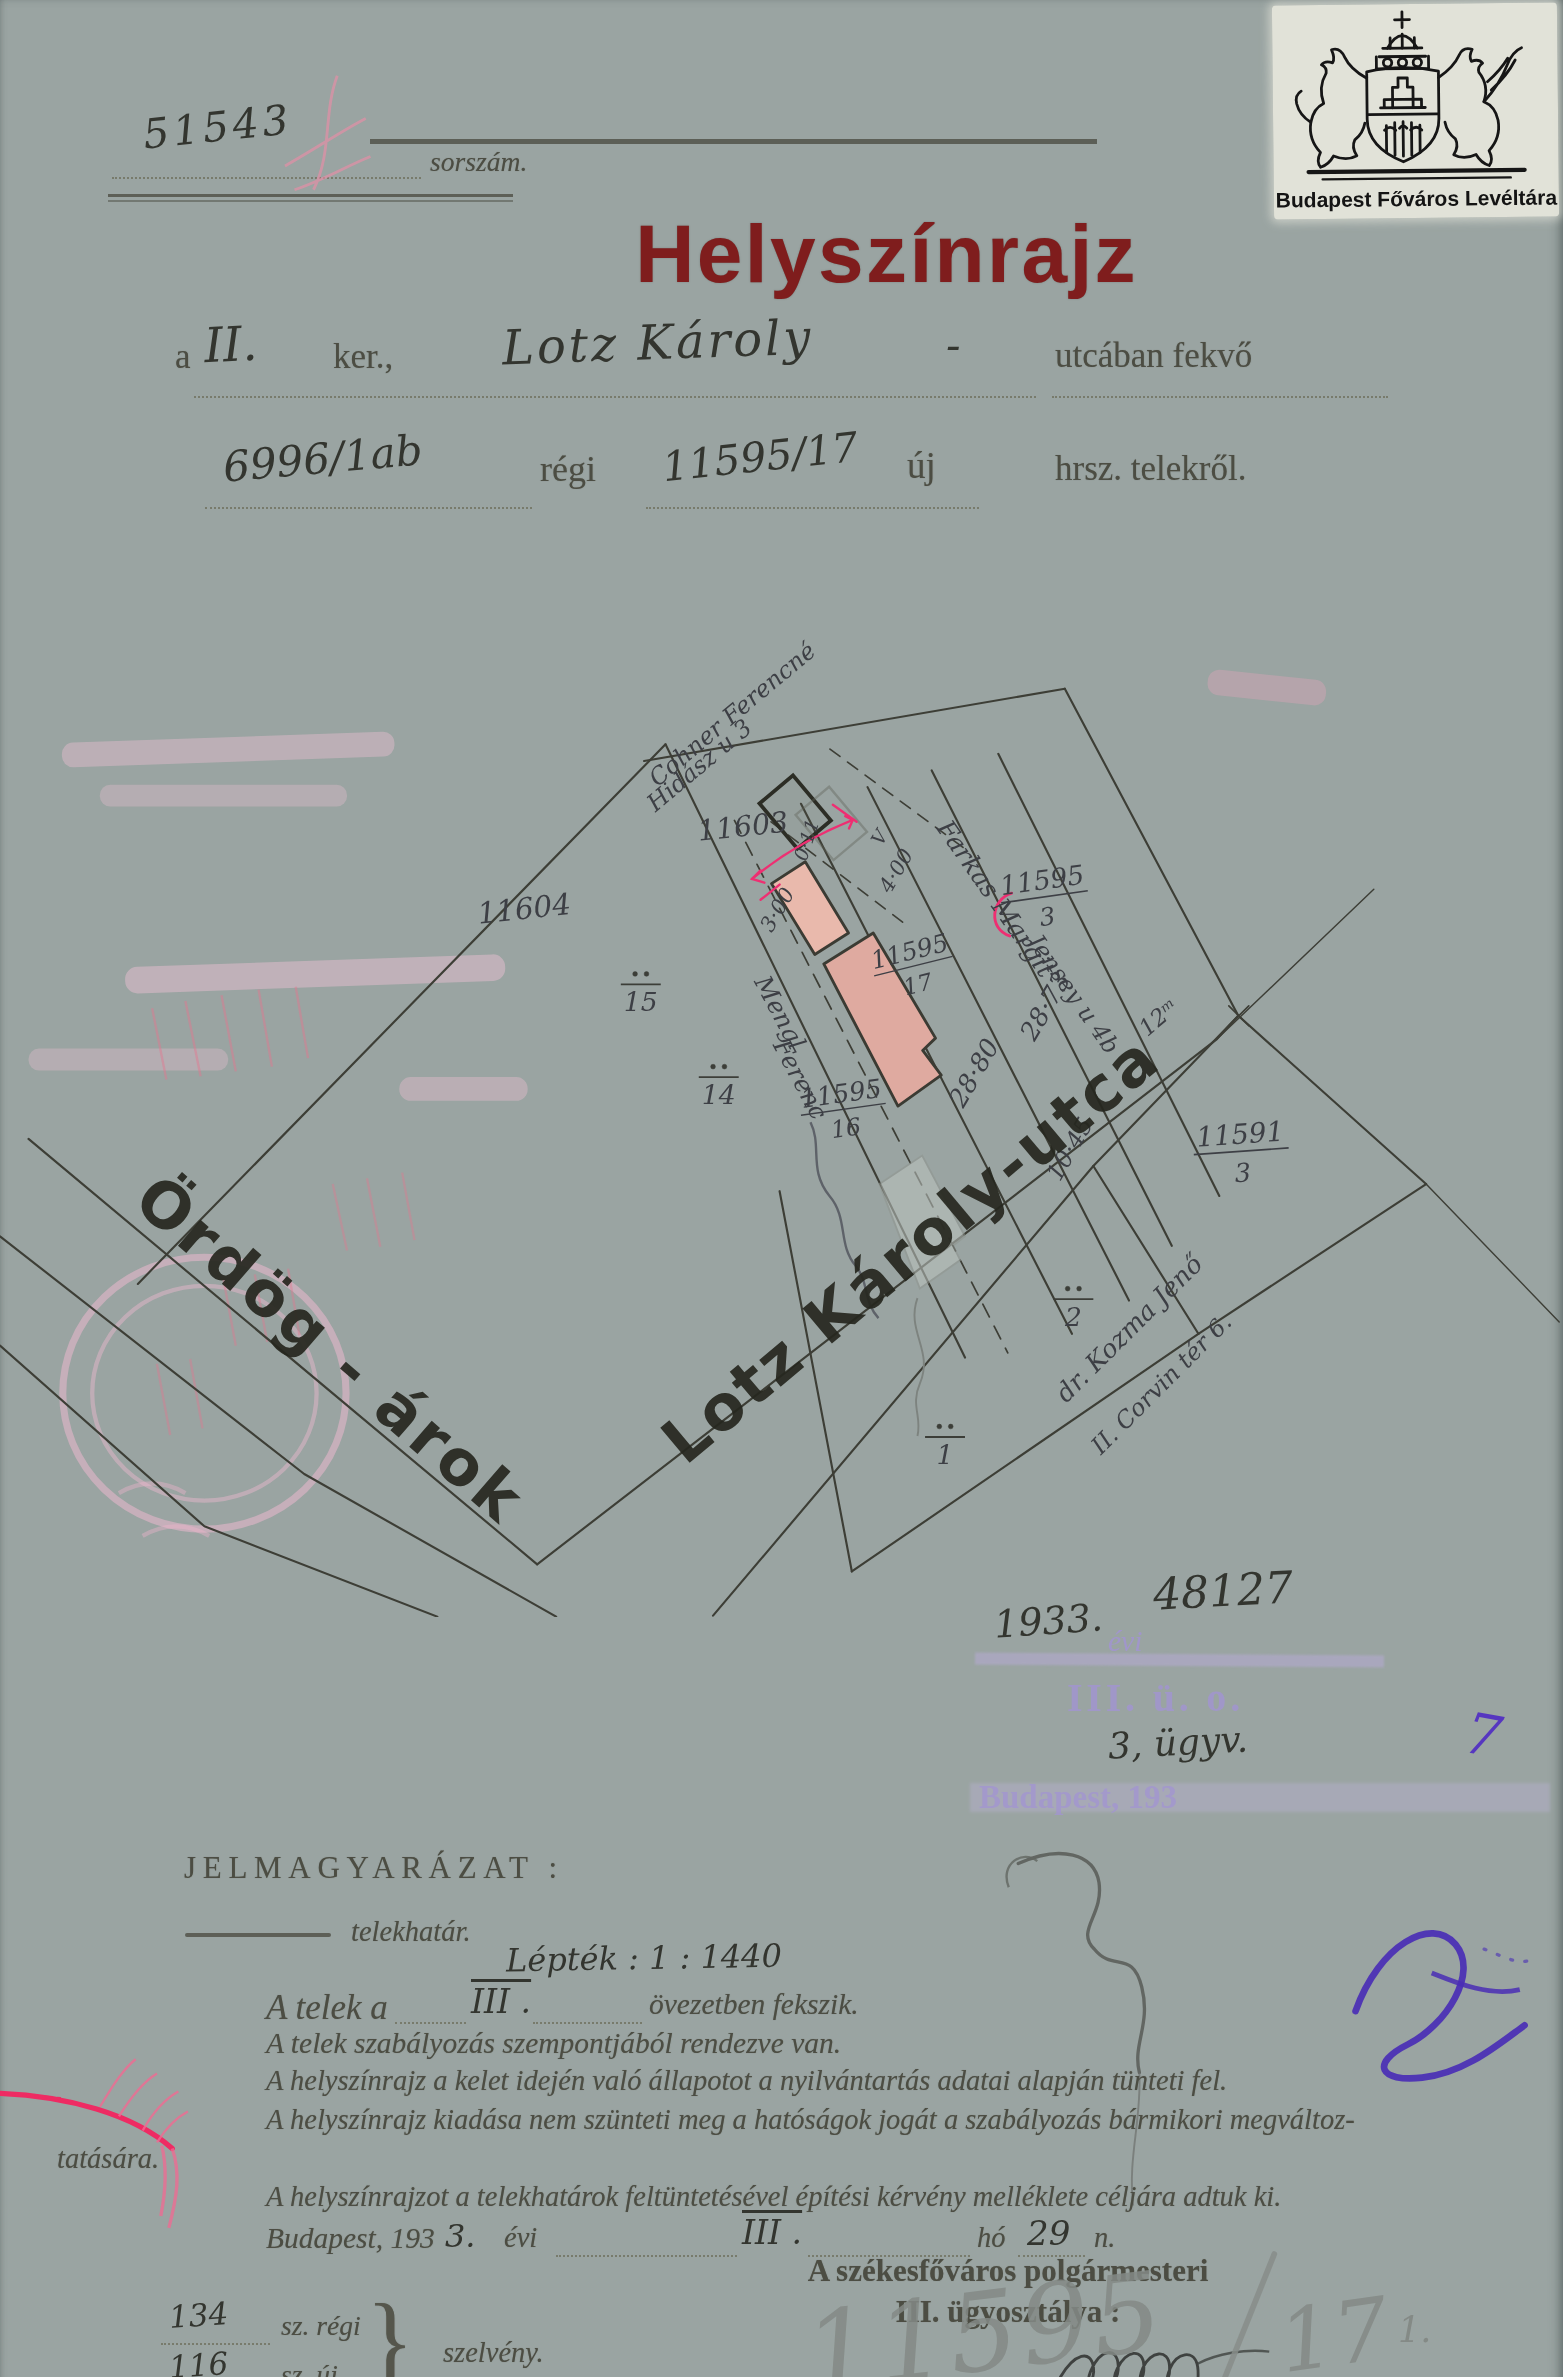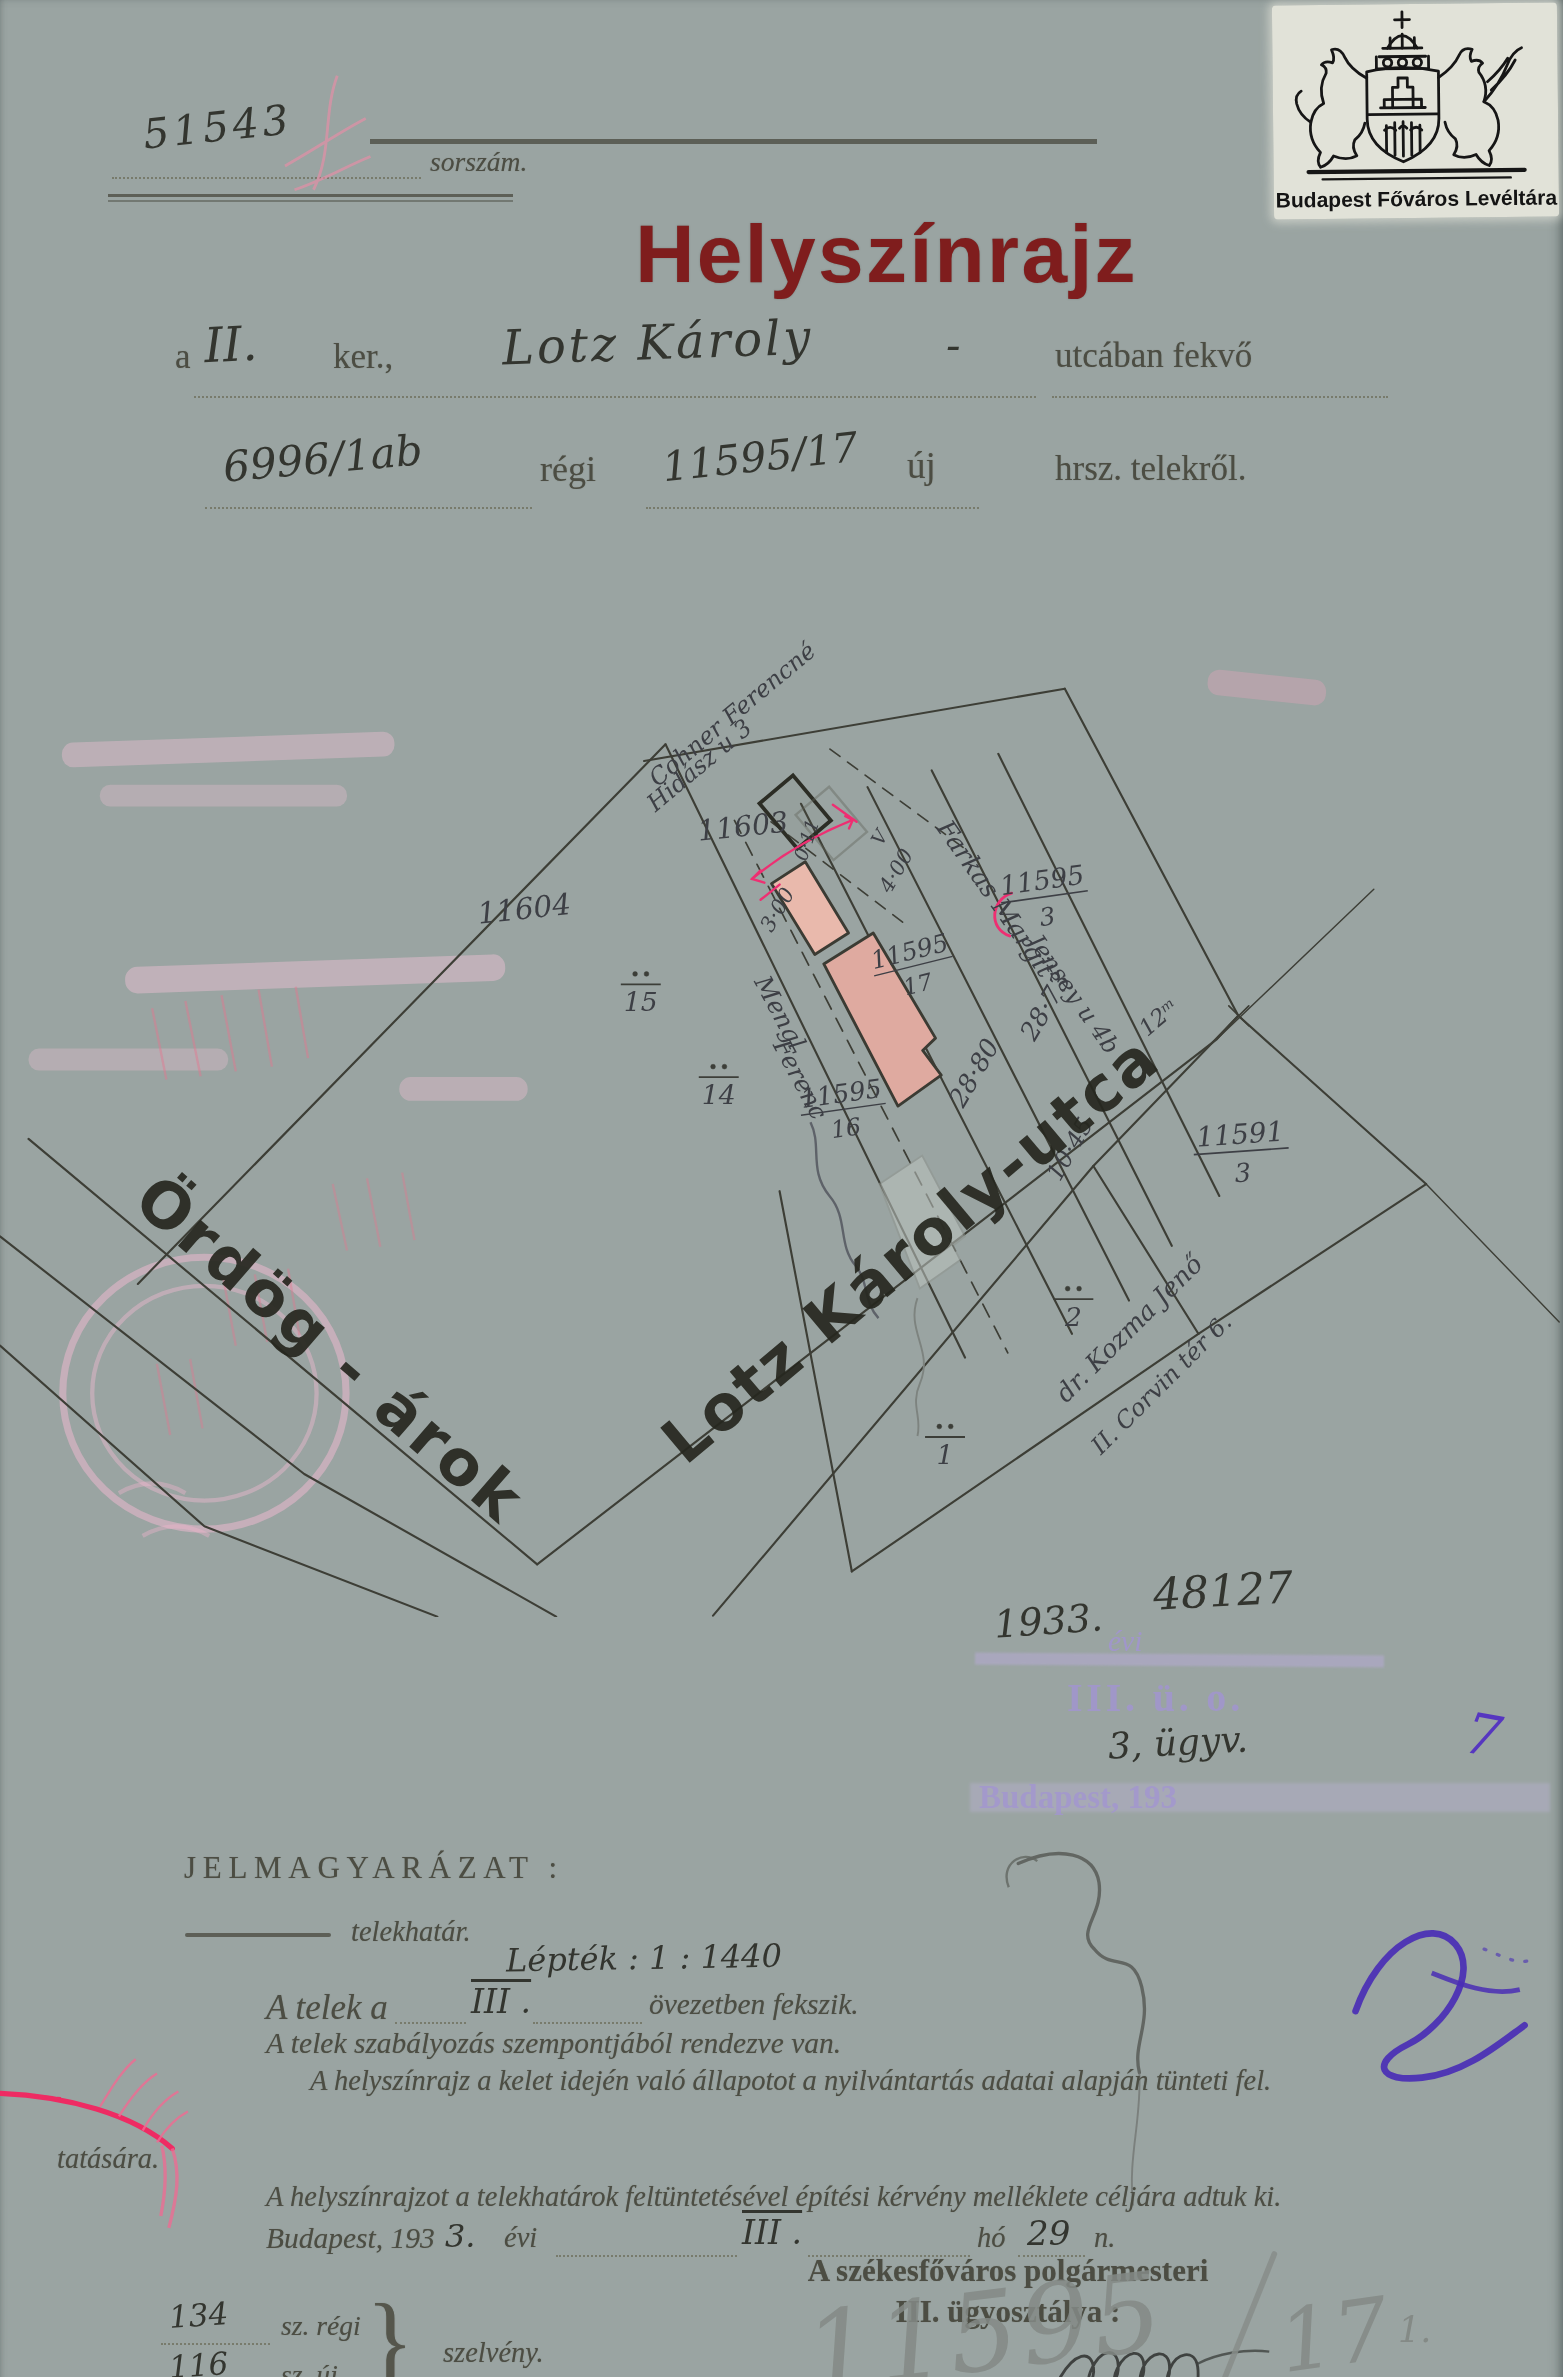--- a/index.html
+++ b/index.html
@@ -264,21 +264,22 @@
 
   <div class="abs hw" style="left:506px;top:1942px;font-size:32px;transform:rotate(-1deg);">Lépték : 1 : 1440</div>
 
   <div class="abs printI" style="left:266px;top:1990px;font-size:35px;">A telek a</div>
   <div class="abs dotted" style="left:395px;top:2022px;width:71px;"></div>
   <div class="abs hw ovl" style="left:471px;top:1985px;font-size:33px;">III .</div>
   <div class="abs dotted" style="left:533px;top:2022px;width:109px;"></div>
   <div class="abs printI" style="left:649px;top:1990px;font-size:29.5px;">övezetben fekszik.</div>
 
   <div class="abs printI" style="left:266px;top:2029px;font-size:29.5px;">A telek szabályozás szempontjából rendezve van.</div>
-  <div class="abs printI" style="left:266px;top:2067px;font-size:28.5px;margin-left:44px;">A helyszínrajz a kelet idején való állapotot a nyilvántartás adatai alapján tünteti fel.</div>
+  <div class="abs printI" style="left:266px;top:2067px;font-size:28.5px;">A helyszínrajz a kelet idején való állapotot a nyilvántartás adatai alapján tünteti fel.</div>
+  <div class="abs printI" style="left:266px;top:2106px;font-size:28.5px;">A helyszínrajz kiadása nem szünteti meg a hatóságok jogát a szabályozás bármikori megváltoz-</div>
   <div class="abs printI" style="left:57px;top:2145px;font-size:28.5px;">tatására.</div>
   <div class="abs printI" style="left:266px;top:2183px;font-size:28.5px;">A helyszínrajzot a telekhatárok feltüntetésével építési kérvény melléklete céljára adtuk ki.</div>
 
   <div class="abs printI" style="left:266px;top:2224px;font-size:29.5px;">Budapest, 193</div>
   <div class="abs hw" style="left:445px;top:2220px;font-size:32px;">3.</div>
   <div class="abs printI" style="left:504px;top:2224px;font-size:28.5px;">évi</div>
   <div class="abs dotted" style="left:556px;top:2255px;width:181px;"></div>
   <div class="abs hw ovl" style="left:742px;top:2216px;font-size:33px;">III .</div>
   <div class="abs dotted" style="left:808px;top:2255px;width:162px;"></div>
   <div class="abs printI" style="left:977px;top:2224px;font-size:28.5px;">hó</div>

